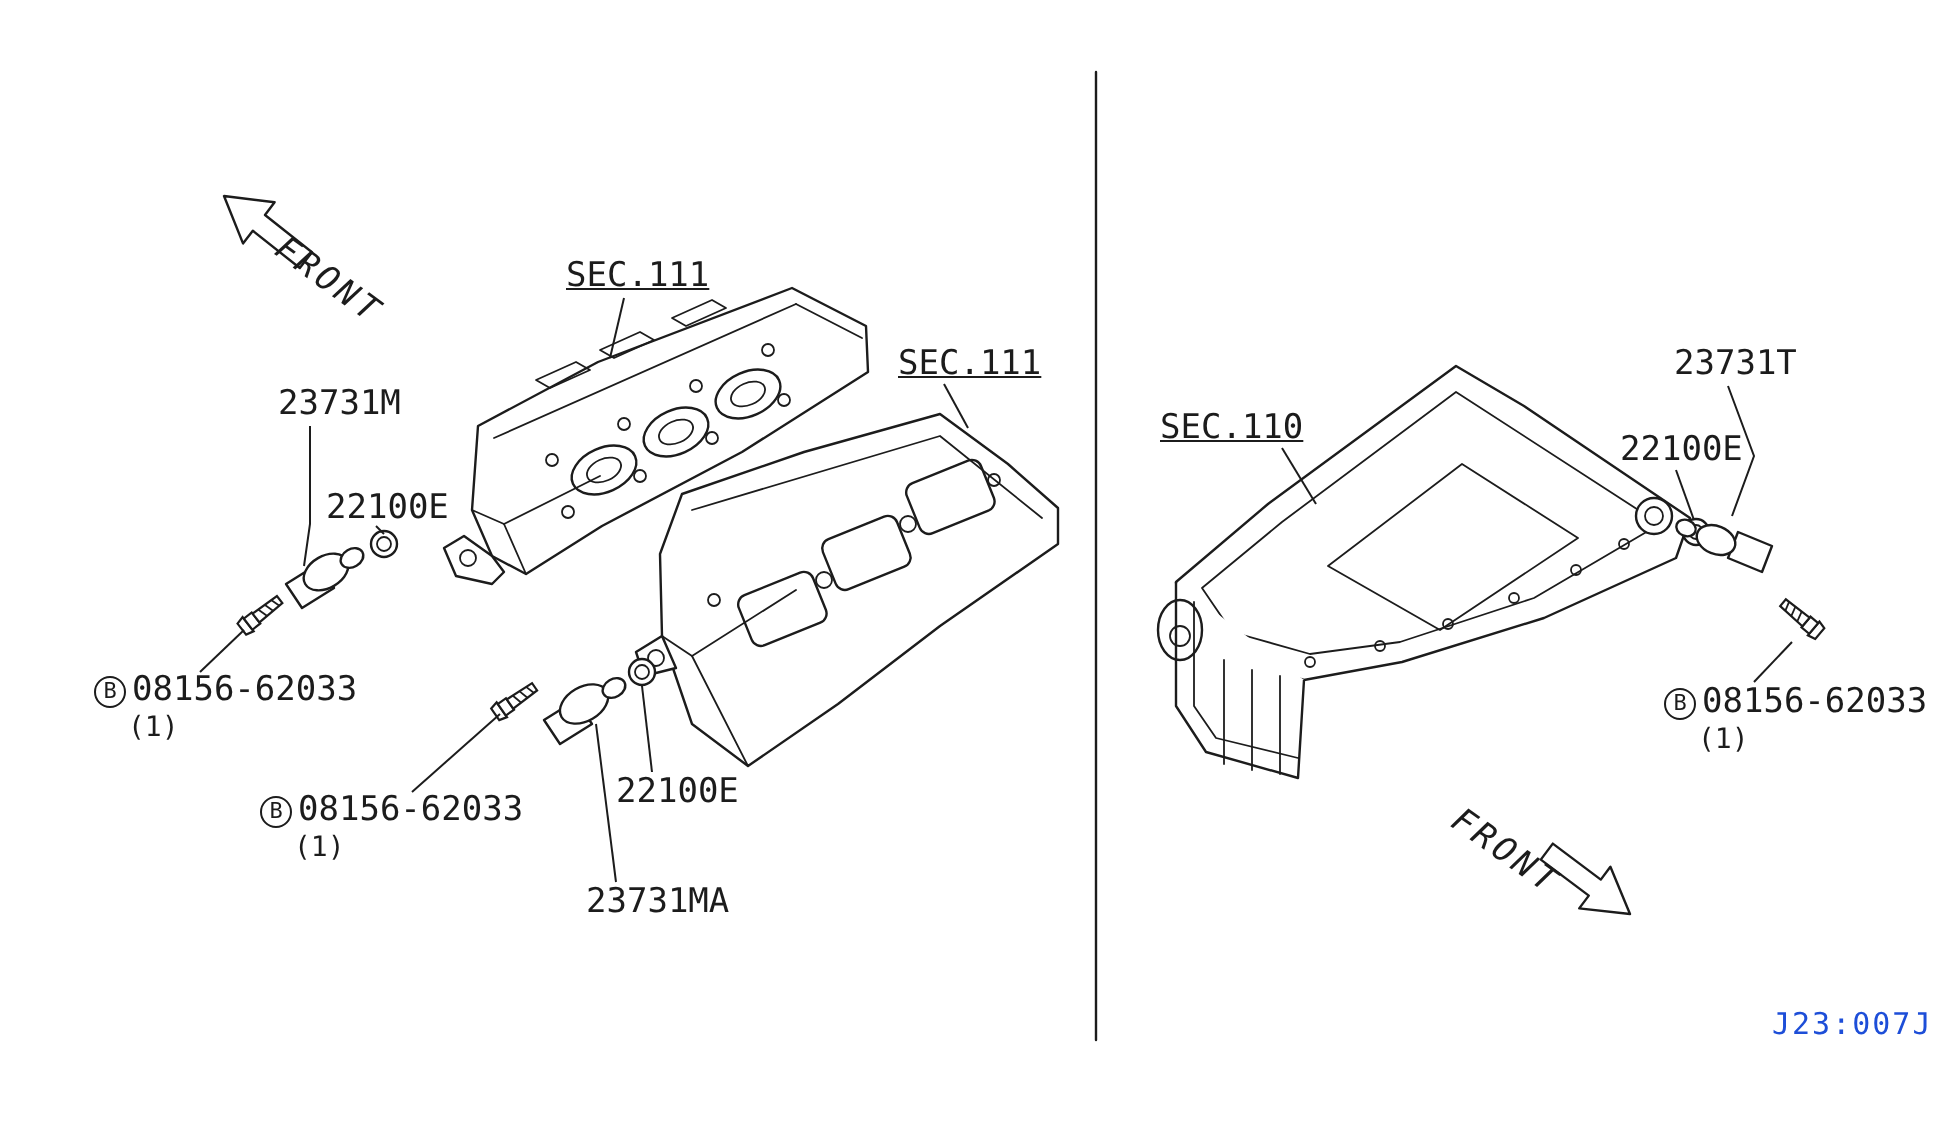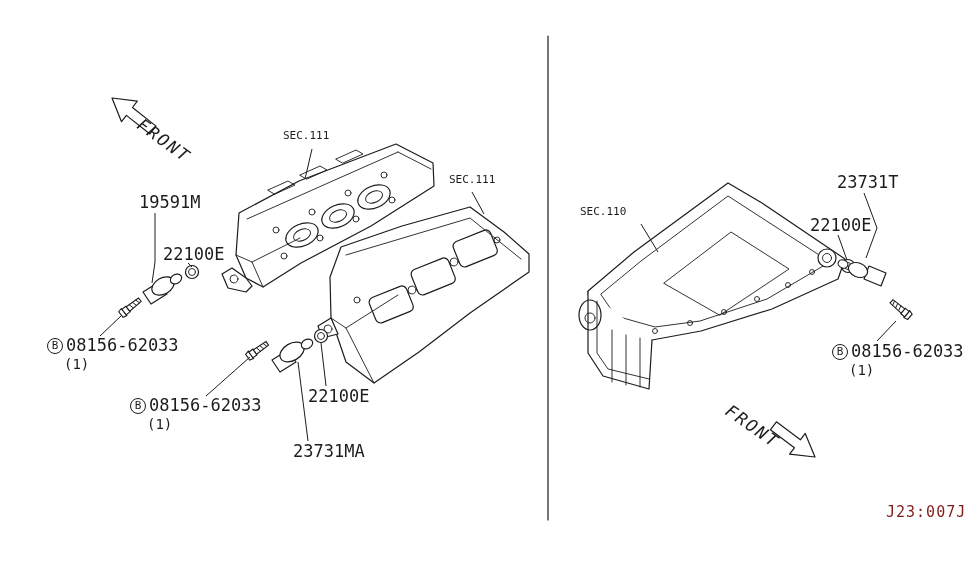--- a/index.html
+++ b/index.html
@@ -7,24 +7,24 @@
   .stage {
     position:relative; width:975px; height:566px; background:#ffffff;
     overflow:hidden; font-family:"DejaVu Sans Mono", monospace; color:#1c1c1c;
   }
   .art { position:absolute; left:0; top:0; }
   .fw { fill:#ffffff; stroke:#1c1c1c; stroke-width:1.2; stroke-linejoin:round; }
   .ln { fill:none; stroke:#1c1c1c; stroke-width:1.2; stroke-linejoin:round; stroke-linecap:round; }
   .thin { stroke-width:0.9; }
   .ld polyline { fill:none; stroke:#1c1c1c; stroke-width:1; }
   .label { position:absolute; white-space:nowrap; font-size:17px; line-height:1.05; }
-  .label.sec { font-size:11px; }
+  .label.sec { font-size:17px;text-decoration:underline; }
   .label.front { font-size:17px; font-style:italic; letter-spacing:2px; transform-origin:left top; }
   .label.qty { font-size:14px; }
-  .label.code { font-size:15px; color:#7f1d1d; letter-spacing:1px; }
+  .label.code { font-size:15px; color:#1d4ed8; letter-spacing:1px; }
   .bolt { display:flex; align-items:center; gap:3px; }
   .bcirc {
     display:inline-flex; align-items:center; justify-content:center;
     width:16px; height:16px; border:1.3px solid #1c1c1c; border-radius:50%;
     font-size:11px; flex:0 0 auto;
   }
 </style>
 </head>
 <body>
 
@@ -151,21 +151,21 @@
       <polyline points="864,193 877,228 866,258"></polyline>
       <polyline points="838,235 847,260"></polyline>
       <polyline points="877,341 896,321"></polyline>
     </g>
   </svg>
 
   <div class="label front" style="left:144px; top:116px; transform:rotate(36deg);">FRONT</div>
 
   <div class="label sec" style="left:283px; top:130px;">SEC.111</div>
 
-  <div class="label" style="left:139px; top:194px;">19591M</div>
+  <div class="label" style="left:139px; top:194px;">23731M</div>
 
   <div class="label" style="left:163px; top:246px;">22100E</div>
 
   <div class="label bolt" style="left:47px; top:337px;">
     <span class="bcirc">B</span>
     <span>08156-62033</span>
   </div>
   <div class="label qty" style="left:64px; top:357px;">(1)</div>
 
   <div class="label bolt" style="left:130px; top:397px;">

